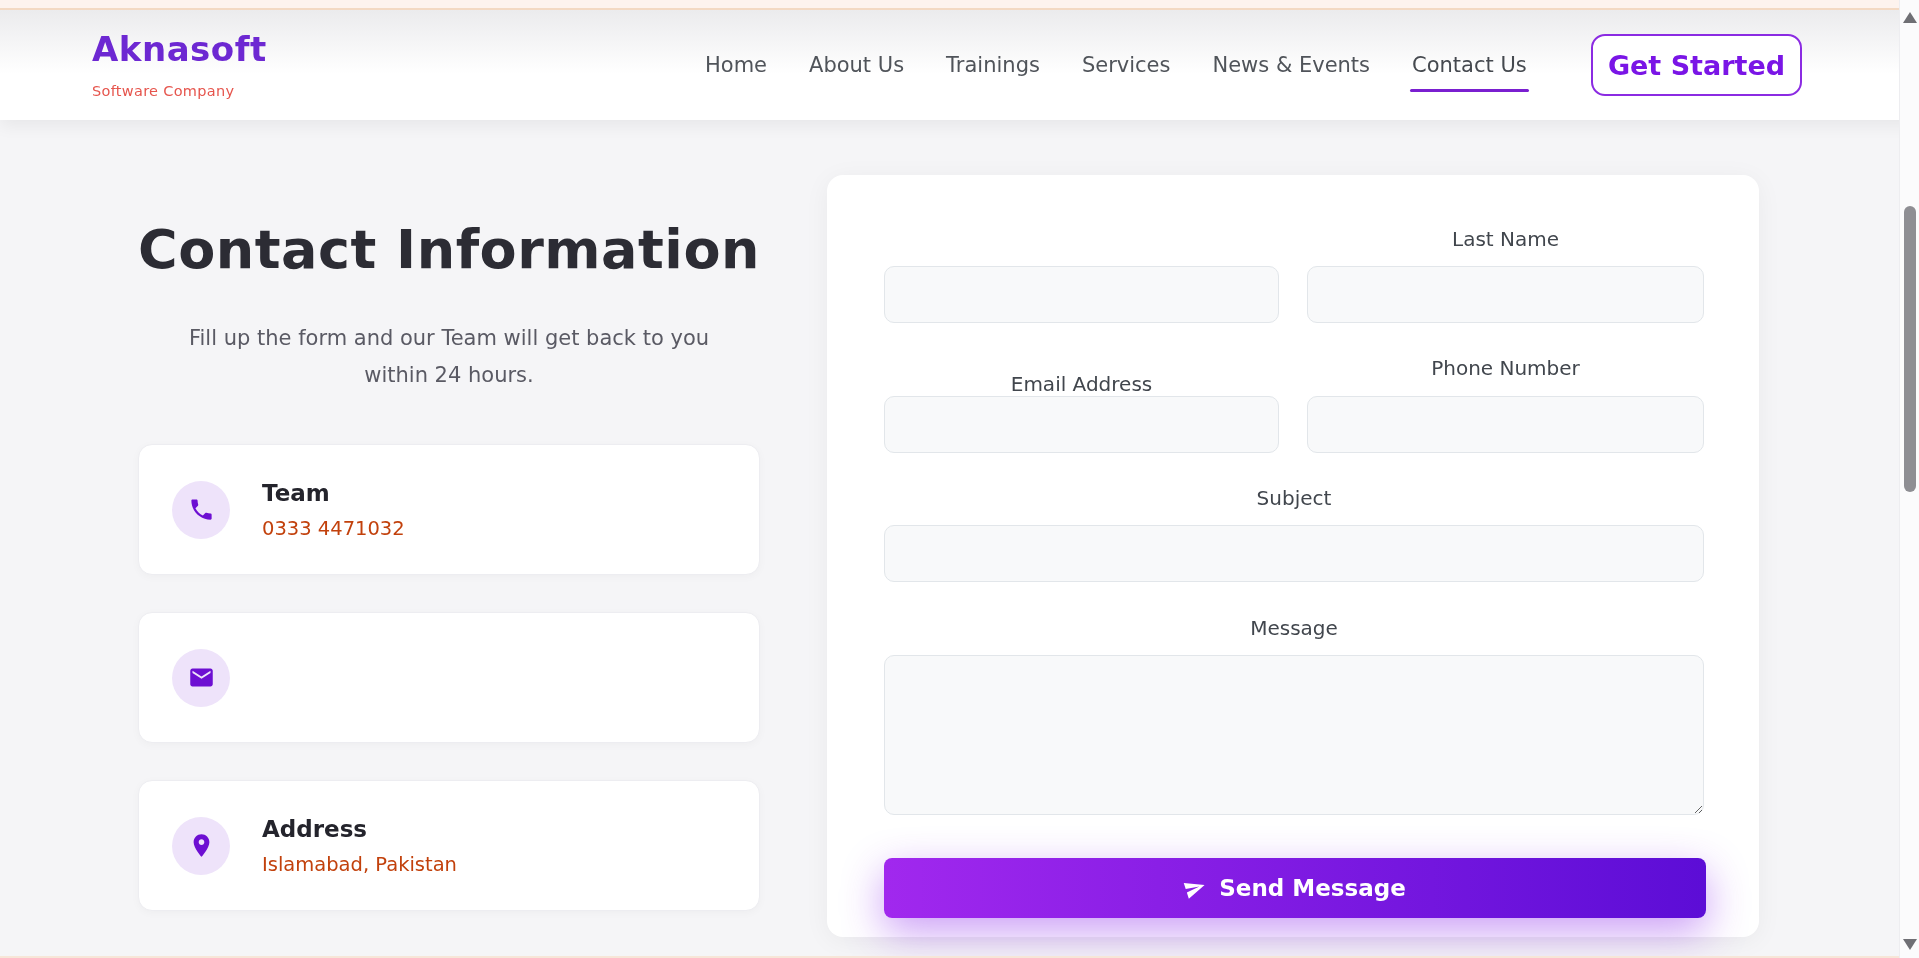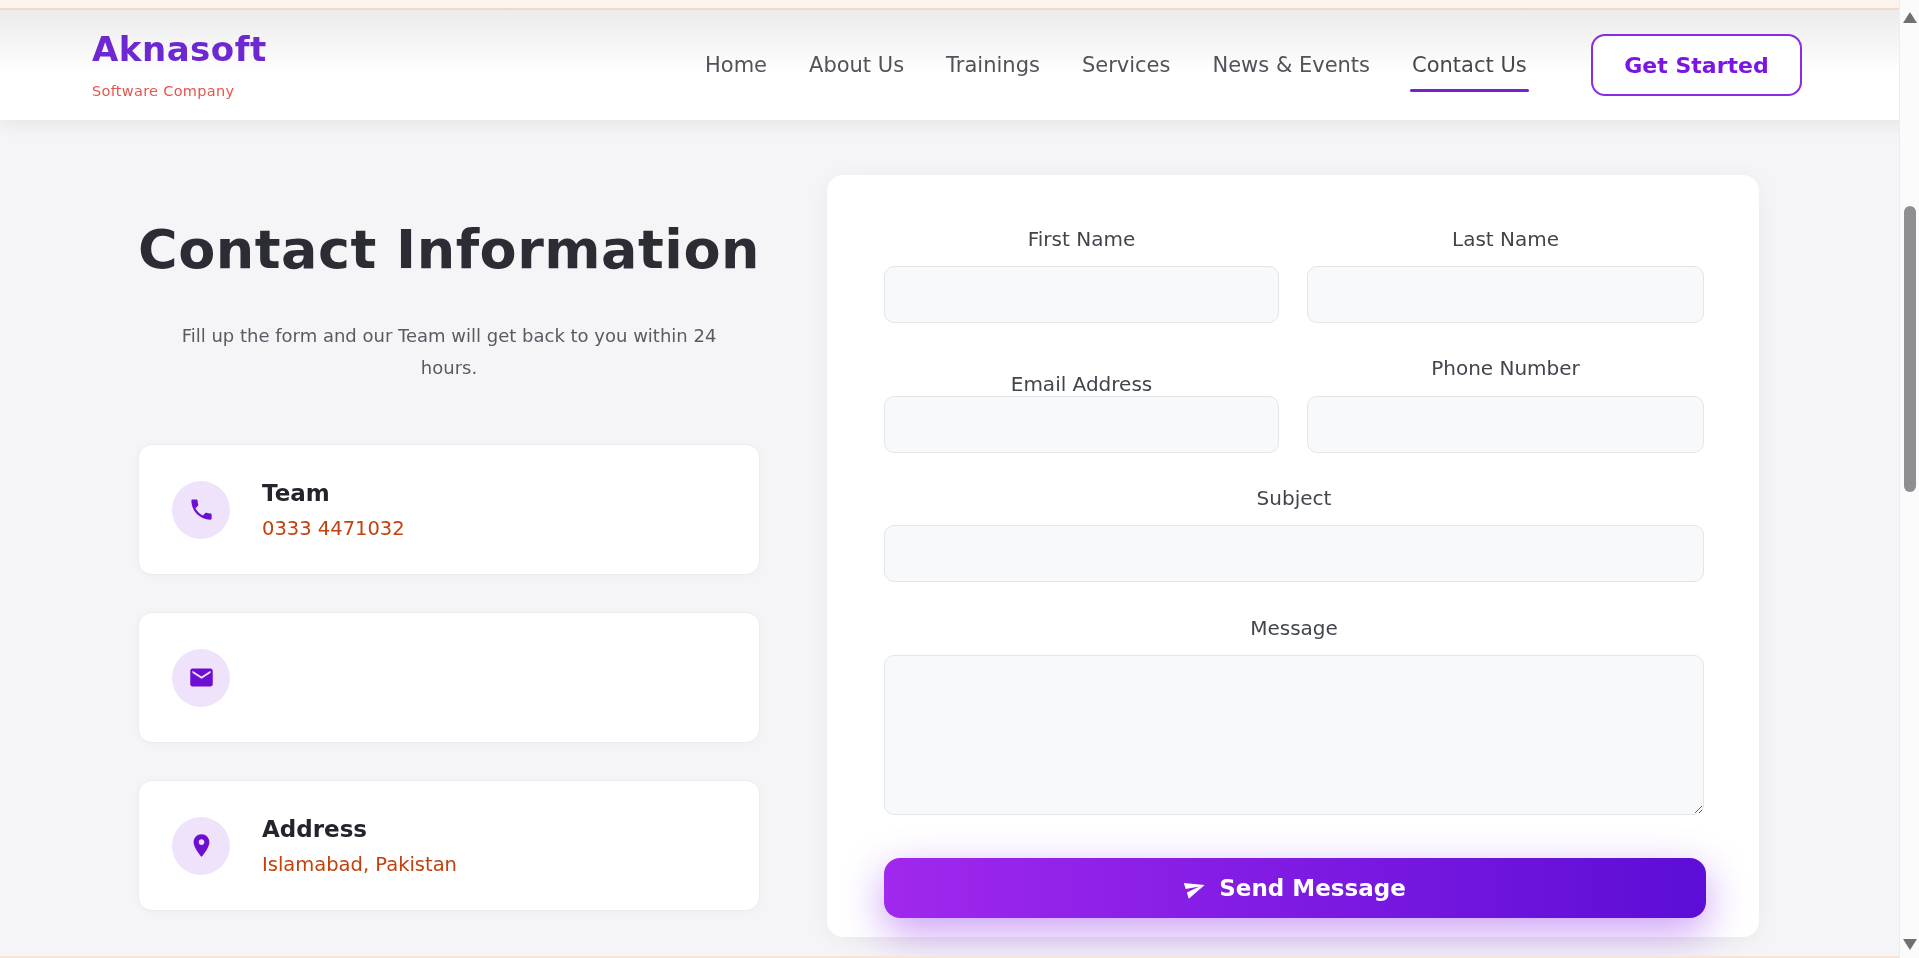--- a/index.html
+++ b/index.html
@@ -38,33 +38,33 @@
   .nav-item.active{ color:#45494f; }
   .nav-item.active::after{
     content:""; position:absolute; left:-2px; right:-2px; bottom:-15px; height:3px;
     background:#7a1fd0; border-radius:2px;
   }
 
   .cta-button{
     position:absolute; right:117px; top:50%; transform:translateY(-50%);
     width:211px; height:62px;
     background:#ffffff; border:2px solid #8b2be2; border-radius:14px;
-    color:#7a15e6; font-size:22px; font-weight:bold; font-family:inherit;
+    color:#7a15e6; font-size:27px; font-weight:bold; font-family:inherit;
     display:flex; align-items:center; justify-content:center; cursor:pointer;
   }
 
   
   .page-title{
     position:absolute; left:138px; top:218px; width:622px;
     text-align:center; font-size:54px; font-weight:800; color:#2c2c34;
     letter-spacing:.5px;
   }
   .page-subtitle{
     position:absolute; left:160px; top:320px; width:578px;
-    text-align:center; font-size:18px; color:#5a5a64; line-height:1.75;
+    text-align:center; font-size:21px; color:#5a5a64; line-height:1.75;
   }
 
   .info-card{
     position:absolute; left:138px; width:622px; height:131px;
     background:#ffffff; border:1px solid #ededf1; border-radius:14px;
     box-shadow:0 2px 8px rgba(0,0,0,.03);
   }
   .info-card.phone{ top:444px; }
   .info-card.email{ top:612px; }
   .info-card.address{ top:780px; }
@@ -108,21 +108,21 @@
   .in-email { left:57px;  top:221px; width:395px; height:57px; }
   .in-phone { left:480px; top:221px; width:397px; height:57px; }
   .in-subject{ left:57px; top:350px; width:820px; height:57px; }
   .f-textarea{
     left:57px; top:480px; width:820px; height:160px;
     padding:12px 14px; resize:vertical;
   }
 
   .send-button{
     position:absolute; left:57px; top:683px; width:822px; height:60px;
-    border:none; border-radius:16px; cursor:pointer;
+    border:none; border-radius:8px; cursor:pointer;
     background:linear-gradient(90deg,#a128ee 0%, #5c0dd6 100%);
     color:#ffffff; font-size:23px; font-weight:bold; font-family:inherit;
     display:flex; align-items:center; justify-content:center; gap:13px;
     box-shadow:0 14px 42px rgba(140,40,235,.45);
   }
   .send-button svg{ width:22px; height:22px; fill:#ffffff; transform:rotate(-18deg); }
 
   
   .scrollbar{
     position:absolute; right:0; top:0; width:20px; height:958px;
@@ -195,21 +195,20 @@
         <path d="M12 2C8.13 2 5 5.13 5 9c0 5.25 7 13 7 13s7-7.75 7-13c0-3.87-3.13-7-7-7zm0 9.5c-1.38 0-2.5-1.12-2.5-2.5s1.12-2.5 2.5-2.5 2.5 1.12 2.5 2.5-1.12 2.5-2.5 2.5z"></path>
       </svg>
   </div>
   <div class="info-text">
     <div class="info-title">Address</div>
     <div class="info-value">Islamabad, Pakistan</div>
   </div>
 </div>
 
 <div class="form-card">
-  <label class="f-label lbl-first">First Name</label>
   <label class="f-label lbl-last">Last Name</label>
   <input class="f-input in-first" type="text" style="">
   <input class="f-input in-last" type="text" style="">
 
   <label class="f-label lbl-email">Email Address</label>
   <label class="f-label lbl-phone">Phone Number</label>
   <input class="f-input in-email" type="text" style="">
   <input class="f-input in-phone" type="text" style="">
 
   <label class="f-label lbl-subject">Subject</label>

